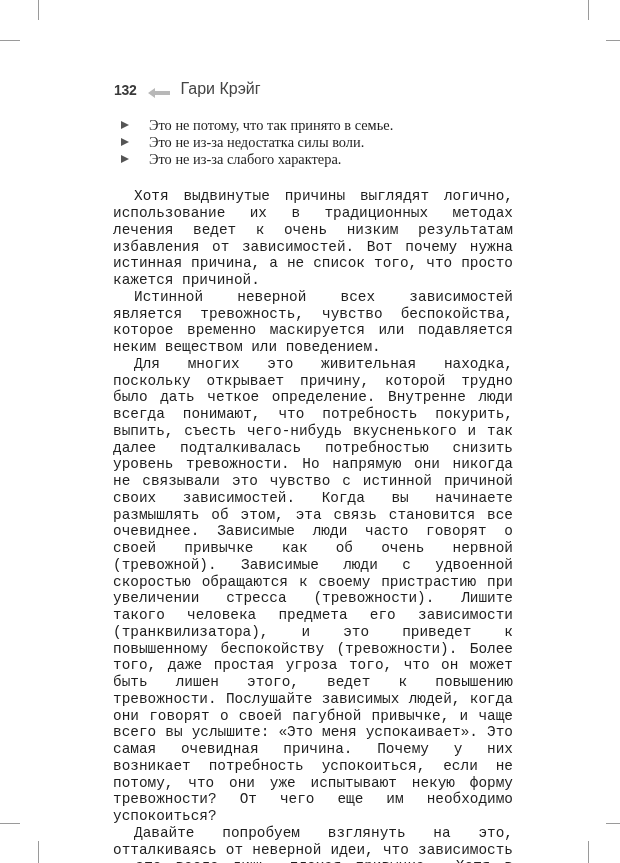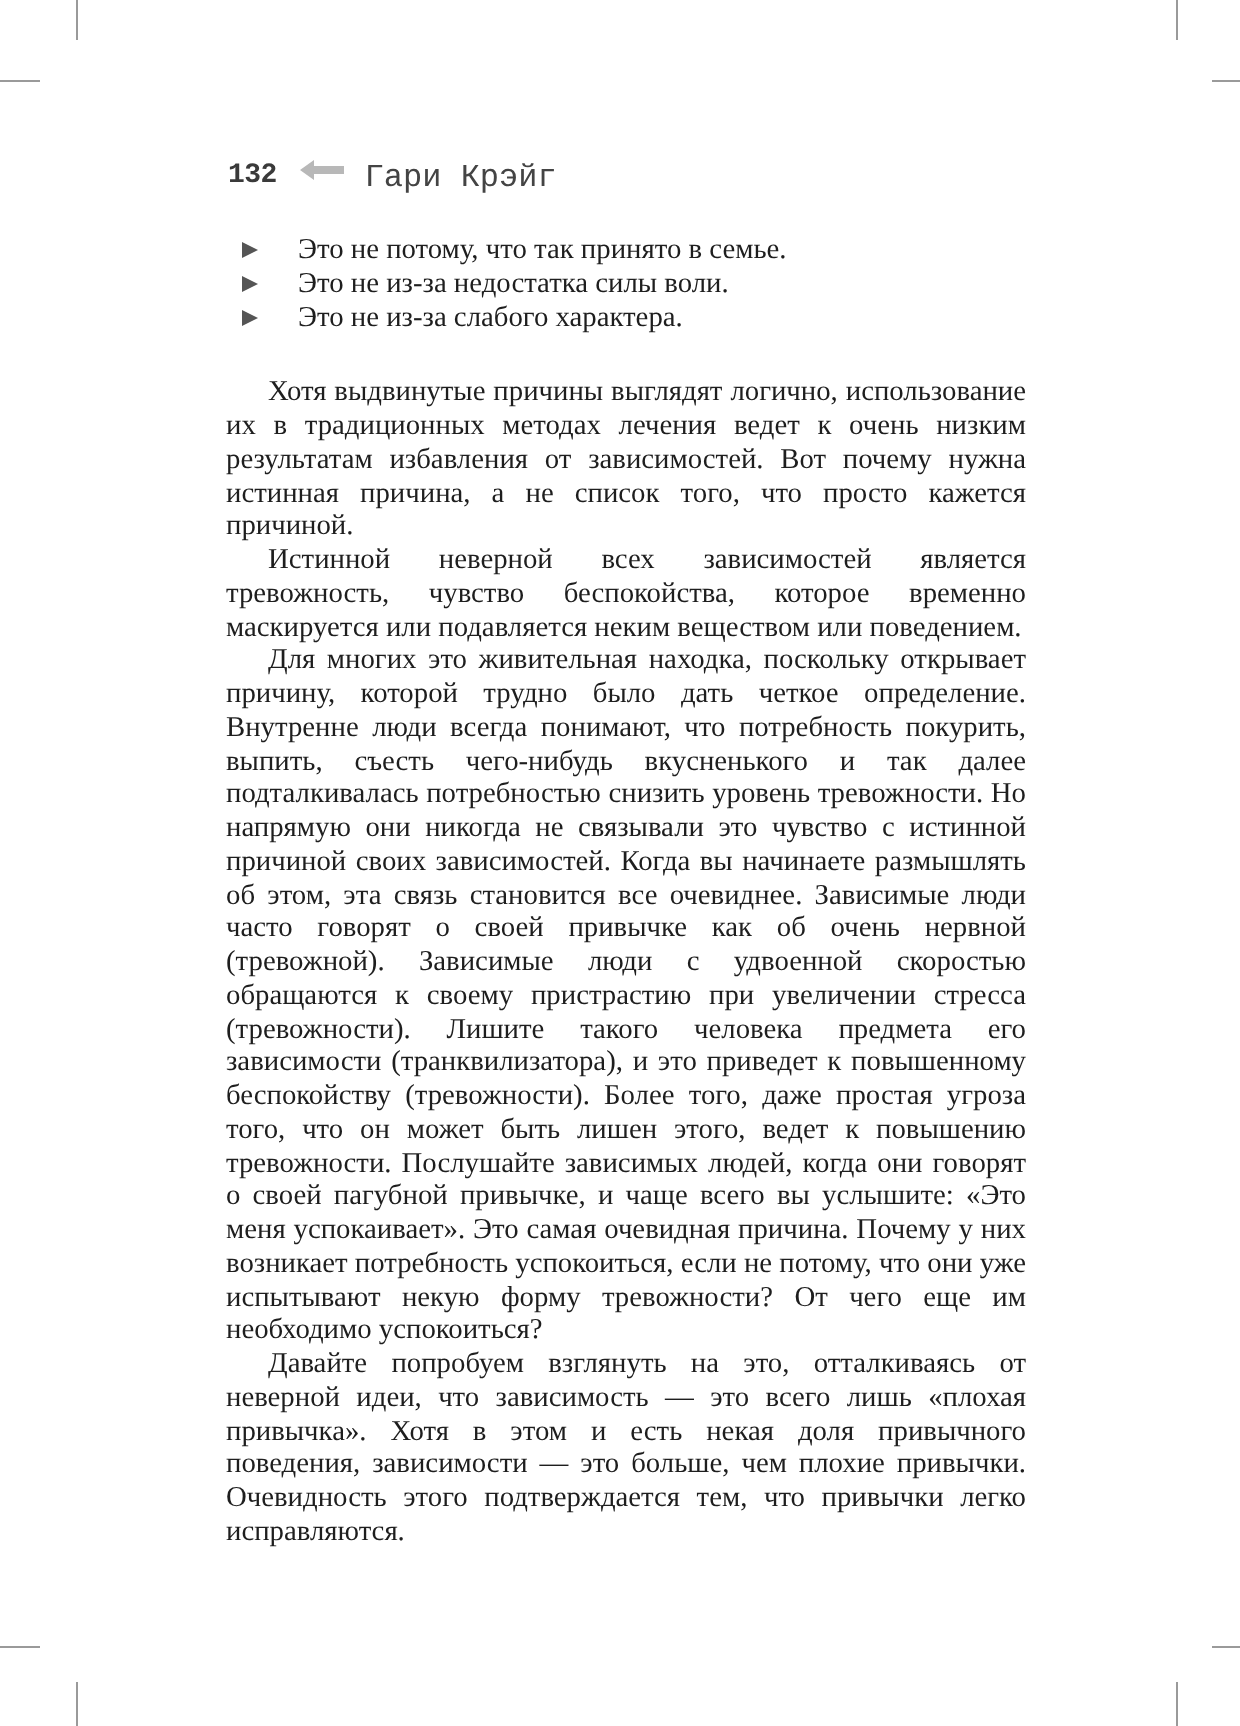--- a/index.html
+++ b/index.html
@@ -3,41 +3,41 @@
 <meta charset="utf-8">
 <style>
   html, body { margin: 0; padding: 0; background: #ffffff; }
   body { width: 620px; height: 863px; position: relative; overflow: hidden; }
   .crop { position: absolute; background: #9a9a9a; }
   .crop.v { width: 1px; }
   .crop.h { height: 1px; }
 
   .running-head {
     position: absolute; left: 114px; top: 80px; height: 18px;
-    display: flex; align-items: flex-start;
-    font-family: Liberation Mono, monospace;
+    display: flex; align-items: flex-end;
+    font-family: Liberation Sans, sans-serif;
   }
   .page-num { font-size: 14px; font-weight: bold; color: #3a3a3a; letter-spacing: -0.3px; }
   .arrow { margin-left: 12px; width: 22px; height: 10px; position: relative; }
   .arrow svg { display: block; }
   .author { margin-left: 10px; font-size: 16px; color: #444; }
 
   .text-block {
     position: absolute; left: 113px; top: 117px; width: 400px;
     font-family: "Liberation Serif", serif;
     font-size: 14.4px; line-height: 16.75px; color: #1e1e1e;
   }
   ul.bullets { list-style: none; margin: 0 0 21px 0; padding: 0 0 0 8px; }
   ul.bullets li { position: relative; padding-left: 28px; }
   ul.bullets li .tri {
     position: absolute; left: 0; top: 4px; width: 0; height: 0;
     border-top: 4.5px solid transparent; border-bottom: 4.5px solid transparent;
     border-left: 8px solid #555;
   }
-  p { margin: 0; text-indent: 21px; text-align: justify; hyphens: manual; }
+  p { margin: 0; text-indent: 21px; text-align: justify; hyphens: manual; font-family: Liberation Mono, monospace; }
 </style>
 </head>
 <body>
 
 <div class="crop v" style="left:38px; top:0; height:20px;"></div>
 <div class="crop v" style="left:588px; top:0; height:20px;"></div>
 <div class="crop h" style="left:0; top:40px; width:20px;"></div>
 <div class="crop h" style="left:606px; top:40px; width:14px;"></div>
 <div class="crop h" style="left:0; top:823px; width:20px;"></div>
 <div class="crop h" style="left:606px; top:823px; width:14px;"></div>

